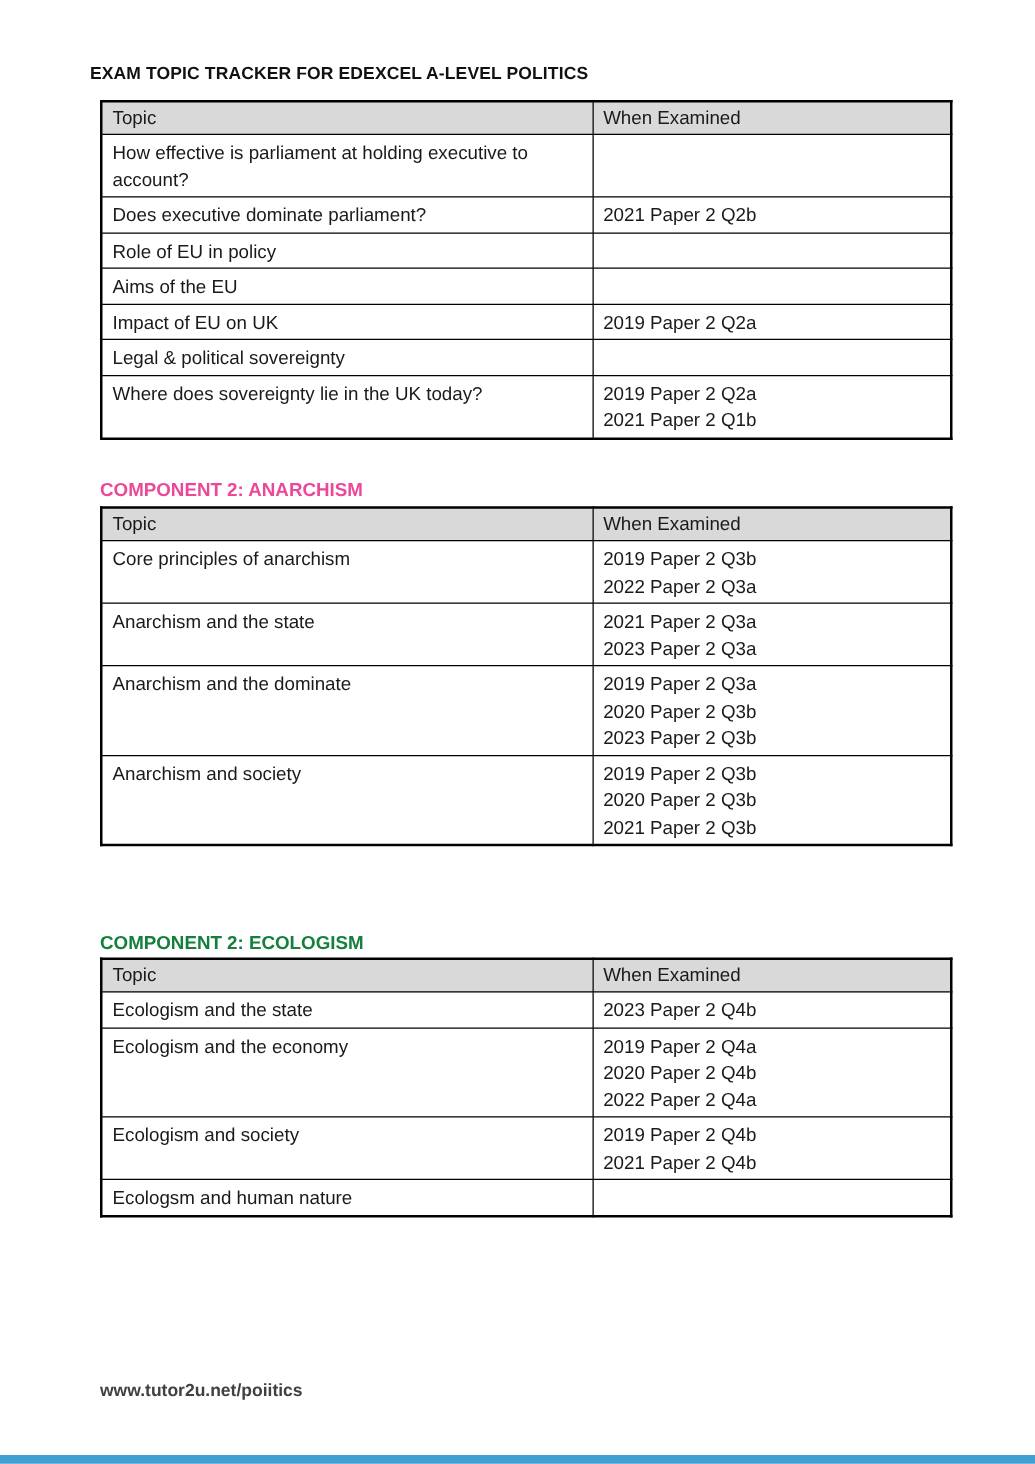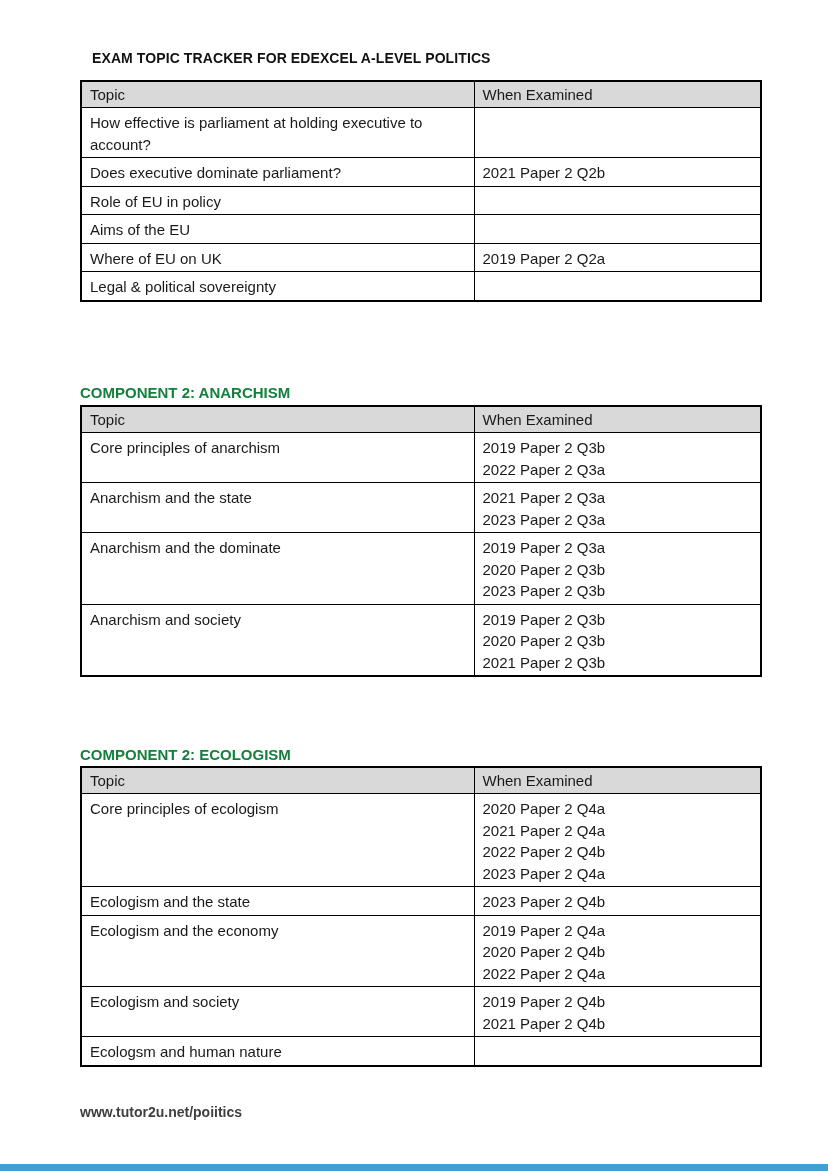--- a/index.html
+++ b/index.html
@@ -7,21 +7,21 @@
     width: 828px; height: 1171px;
     background: #ffffff;
     font-family: "Liberation Sans", sans-serif;
     color: #1a1a1a;
     position: relative;
     overflow: hidden;
   }
   .page { position: absolute; inset: 0; }
 
   .doc-title {
-    position: absolute; left: 92px; top: 50px;
+    position: absolute; left: 72px; top: 50px;
     font-size: 14px; font-weight: bold; color: #111;
     letter-spacing: 0.1px;
   }
 
   .section-heading {
     position: absolute; left: 80px;
     font-size: 15px; font-weight: bold;
   }
   #heading-anarchism { top: 384px; }
   #heading-ecologism { top: 746px; }
@@ -105,33 +105,40 @@
         </tr>
         <tr class="single">
           <td class="topic-cell">Role of EU in policy</td>
           <td class="when-cell"></td>
         </tr>
         <tr class="single">
           <td class="topic-cell">Aims of the EU</td>
           <td class="when-cell"></td>
         </tr>
         <tr class="single">
-          <td class="topic-cell">Where of EU on UK</td>
+          <td class="topic-cell">Impact of EU on UK</td>
           <td class="when-cell">
             <div class="exam-entry">2019 Paper 2 Q2a</div>
           </td>
         </tr>
         <tr class="single">
           <td class="topic-cell">Legal &amp; political sovereignty</td>
           <td class="when-cell"></td>
+        </tr>
+        <tr>
+          <td class="topic-cell">Where does sovereignty lie in the UK today?</td>
+          <td class="when-cell">
+            <div class="exam-entry">2019 Paper 2 Q2a</div>
+            <div class="exam-entry">2021 Paper 2 Q1b</div>
+          </td>
         </tr>
       </tbody>
   </table>
 
-  <div class="section-heading" id="heading-anarchism" style="color: #15803d;">COMPONENT 2: ANARCHISM</div>
+  <div class="section-heading" id="heading-anarchism" style="color: #ec4899;">COMPONENT 2: ANARCHISM</div>
 
   <table class="topic-table" id="table-2">
     <colgroup>
         <col class="col-topic">
         <col class="col-when">
       </colgroup>
     <thead>
       <tr>
         <th style="background: rgb(217, 217, 217);">Topic</th>
         <th style="background: rgb(217, 217, 217);">When Examined</th>
@@ -178,29 +185,20 @@
         <col class="col-topic">
         <col class="col-when">
       </colgroup>
     <thead>
       <tr>
         <th style="background: rgb(217, 217, 217);">Topic</th>
         <th style="background: rgb(217, 217, 217);">When Examined</th>
       </tr>
     </thead>
     <tbody>
-        <tr>
-          <td class="topic-cell">Core principles of ecologism</td>
-          <td class="when-cell">
-            <div class="exam-entry">2020 Paper 2 Q4a</div>
-            <div class="exam-entry">2021 Paper 2 Q4a</div>
-            <div class="exam-entry">2022 Paper 2 Q4b</div>
-            <div class="exam-entry">2023 Paper 2 Q4a</div>
-          </td>
-        </tr>
         <tr class="single">
           <td class="topic-cell">Ecologism and the state</td>
           <td class="when-cell">
             <div class="exam-entry">2023 Paper 2 Q4b</div>
           </td>
         </tr>
         <tr>
           <td class="topic-cell">Ecologism and the economy</td>
           <td class="when-cell">
             <div class="exam-entry">2019 Paper 2 Q4a</div>

